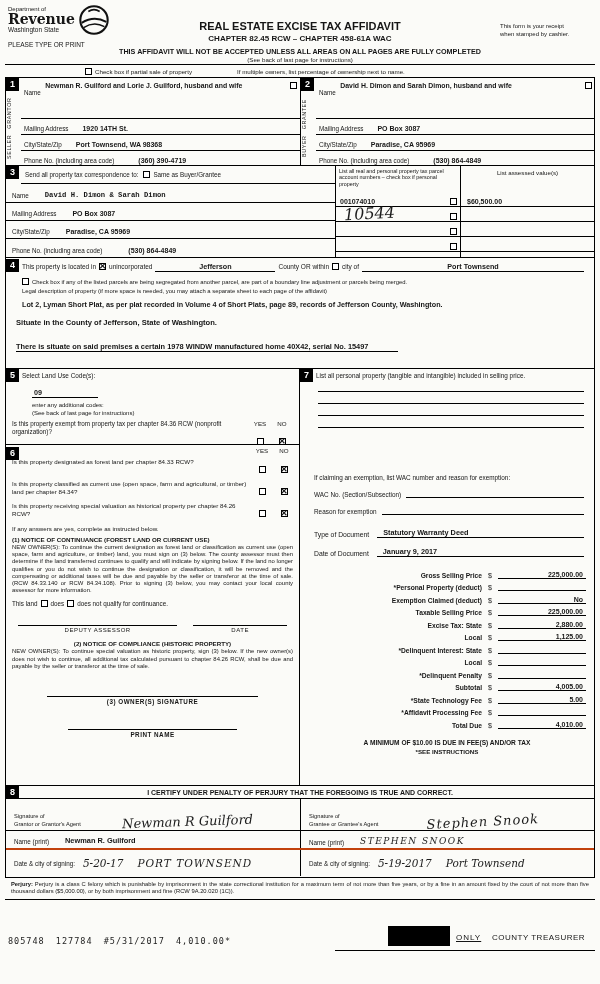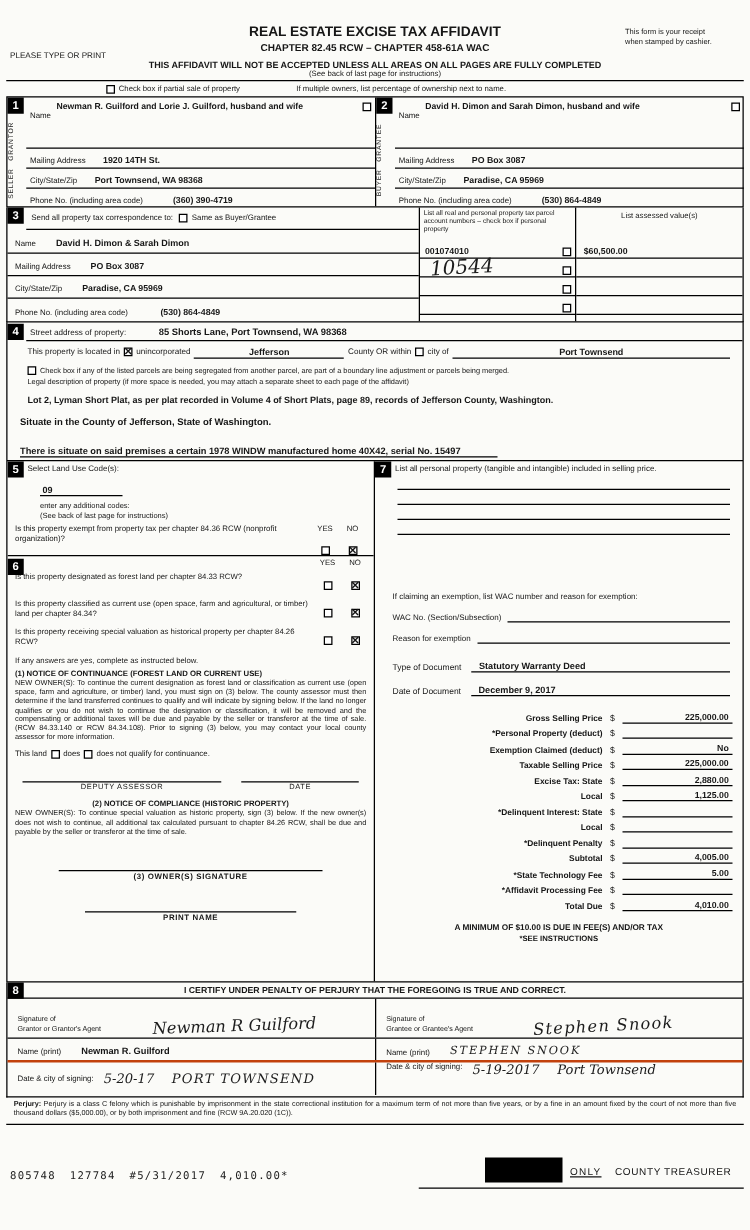--- a/index.html
+++ b/index.html
@@ -26,20 +26,35 @@
 .blank{border-bottom:1px solid #000;}
 .cap{font-size:6px;text-align:center;margin-top:1px;letter-spacing:.5px;}
 .line{border-bottom:1px solid #000;height:9px;}
 .para{font-size:5.9px;line-height:1.22;text-align:justify;}
 </style>
 </head>
 <body>
 
 <div class="page">
 
+  <div class="abs" style="left:8px;top:6px;">
+    <div style="display:flex;align-items:flex-start;gap:2px;">
+      <div>
+        <div style="font-size:6px;">Department of</div>
+        <div style="font-family:'DejaVu Serif',serif;font-weight:bold;font-size:14px;line-height:1;">Revenue</div>
+        <div style="font-size:6.5px;">Washington State</div>
+      </div>
+      <svg width="34" height="34" viewBox="0 0 36 36" style="margin-top:-3px;">
+        <circle cx="18" cy="18" r="14.5" fill="none" stroke="#111" stroke-width="2.2"></circle>
+        <path d="M5 21 Q18 13 31 20" fill="none" stroke="#111" stroke-width="2"></path>
+        <path d="M7 26 Q18 19 29 25" fill="none" stroke="#111" stroke-width="1.6"></path>
+        <path d="M12 9 Q18 5 24 9" fill="none" stroke="#111" stroke-width="1.6"></path>
+      </svg>
+    </div>
+  </div>
   <div class="abs c b" style="left:140px;right:140px;top:20px;font-size:11px;">REAL ESTATE EXCISE TAX AFFIDAVIT</div>
   <div class="abs c b" style="left:140px;right:140px;top:34px;font-size:8px;">CHAPTER 82.45 RCW – CHAPTER 458-61A WAC</div>
   <div class="abs" style="right:6px;top:22px;width:94px;font-size:6px;line-height:1.35;">
     <div>This form is your receipt</div>
     <div>when stamped by cashier.</div>
   </div>
   <div class="abs" style="left:8px;top:41px;font-size:6.5px;">PLEASE TYPE OR PRINT</div>
   <div class="abs c b" style="left:40px;right:40px;top:47px;font-size:7.2px;">THIS AFFIDAVIT WILL NOT BE ACCEPTED UNLESS ALL AREAS ON ALL PAGES ARE FULLY COMPLETED</div>
   <div class="abs c" style="left:40px;right:40px;top:56px;font-size:6.2px;">(See back of last page for instructions)</div>
 
@@ -99,21 +114,21 @@
   <div class="abs" style="left:5px;top:166px;width:590px;height:92px;border:1px solid #000;border-top:none;display:flex;">
     <div style="width:330px;border-right:1px solid #000;position:relative;">
       <div class="numbox" style="left:0;top:0;">3</div>
       <div style="margin-left:15px;height:18px;border-bottom:1px solid #000;display:flex;align-items:center;padding:0 4px;">
         <span style="font-size:6.3px;">Send all property tax correspondence to:</span>
         <span class="cb" style="margin-left:5px;"></span>
         <span style="font-size:6.3px;margin-left:3px;">Same as Buyer/Grantee</span>
       </div>
       <div class="frow" style="height:19px;border-bottom:1px solid #000;padding:0 4px 3px 6px;">
         <span class="lbl">Name</span>
-        <span class="val" style="margin-left:16px;font-size:7.2px;">David H. Dimon &amp; Sarah Dimon</span>
+        <span class="val" style="margin-left:16px;font-size:7.2px;font-family:Liberation Mono, monospace;">David H. Dimon &amp; Sarah Dimon</span>
       </div>
       <div class="frow" style="height:18px;border-bottom:1px solid #000;padding:0 4px 3px 6px;">
         <span class="lbl">Mailing Address</span>
         <span class="val" style="margin-left:16px;">PO Box 3087</span>
       </div>
       <div class="frow" style="height:18px;border-bottom:1px solid #000;padding:0 4px 3px 6px;">
         <span class="lbl">City/State/Zip</span>
         <span class="val" style="margin-left:16px;">Paradise, CA 95969</span>
       </div>
       <div class="frow" style="height:18px;padding:0 4px 3px 6px;">
@@ -153,24 +168,20 @@
         <span class="val"></span>
       </div>
       <div style="height:15px;border-bottom:1px solid #000;padding:0 4px 1px 6px;display:flex;align-items:flex-end;">
         <span class="val"></span>
       </div>
     </div>
   </div>
 
   <div class="abs" style="left:5px;top:258px;width:590px;height:110px;border-left:1px solid #000;border-right:1px solid #000;position:relative;">
     <div class="numbox" style="left:0;top:1px;">4</div>
-    <div class="frow" style="margin-left:15px;height:15px;border-bottom:1px solid #000;padding:0 6px 2px 3px;">
-      <span class="lbl" style="font-size:6.5px;">Street address of property:</span>
-      <span class="b" style="font-size:7.5px;margin-left:26px;">85 Shorts Lane, Port Townsend, WA  98368</span>
-    </div>
     <div style="display:flex;align-items:center;height:17px;padding:0 10px 0 16px;gap:3px;">
       <span style="font-size:6.5px;">This property is located in</span>
       <span class="cb x"></span>
       <span style="font-size:6.5px;">unincorporated</span>
       <span class="b c" style="font-size:7.2px;width:120px;border-bottom:1px solid #000;">Jefferson</span>
       <span style="font-size:6.5px;">County OR within</span>
       <span class="cb"></span>
       <span style="font-size:6.5px;">city of</span>
       <span class="b c" style="font-size:7.2px;flex:1;border-bottom:1px solid #000;">Port Townsend</span>
     </div>
@@ -283,21 +294,21 @@
       <div class="frow" style="margin:8px 10px 0 14px;">
         <span style="font-size:6.4px;white-space:nowrap;">Reason for exemption</span>
         <span class="blank" style="flex:1;height:9px;margin-left:5px;"></span>
       </div>
       <div class="frow" style="margin:13px 10px 0 14px;">
         <span style="font-size:6.8px;white-space:nowrap;">Type of Document</span>
         <span class="b blank" style="flex:1;font-size:7.3px;margin-left:8px;padding-left:6px;">Statutory Warranty Deed</span>
       </div>
       <div class="frow" style="margin:9px 10px 0 14px;">
         <span style="font-size:6.8px;white-space:nowrap;">Date of Document</span>
-        <span class="b blank" style="flex:1;font-size:7.3px;margin-left:8px;padding-left:6px;">December 9, 2017</span>
+        <span class="b blank" style="flex:1;font-size:7.3px;margin-left:8px;padding-left:6px;">January 9, 2017</span>
       </div>
 
       <div style="margin-top:9px;">
         <div class="mrow">
             <span class="mlabel">Gross Selling Price</span>
             <span class="mdollar">$</span>
             <span class="mval">225,000.00</span>
           </div>
         <div class="mrow">
             <span class="mlabel">*Personal Property (deduct)</span>
@@ -396,21 +407,21 @@
         <span style="font-size:6.3px;white-space:nowrap;">Name (print)</span>
         <span class="hw" style="font-size:9px;margin-left:16px;letter-spacing:1.5px;">STEPHEN SNOOK</span>
       </div>
     </div>
     <div style="display:flex;height:26px;">
       <div style="width:50%;display:flex;align-items:center;padding:0 6px 0 8px;">
         <span style="font-size:6.3px;white-space:nowrap;">Date &amp; city of signing:</span>
         <span class="hw" style="font-size:10.5px;margin-left:8px;">5-20-17</span>
         <span class="hw" style="font-size:10.5px;margin-left:14px;letter-spacing:1px;">PORT TOWNSEND</span>
       </div>
-      <div style="width:50%;display:flex;align-items:flex-start;padding:0 6px 0 8px;border-left:1px solid #000;">
+      <div style="width:50%;display:flex;align-items:center;padding:0 6px 0 8px;border-left:1px solid #000;">
         <span style="font-size:6.3px;white-space:nowrap;">Date &amp; city of signing:</span>
         <span class="hw" style="font-size:10.5px;margin-left:8px;">5-19-2017</span>
         <span class="hw" style="font-size:10.5px;margin-left:14px;">Port Townsend</span>
       </div>
     </div>
   </div>
 
   <div class="abs" style="left:5px;top:878px;width:590px;border-bottom:1px solid #000;padding:3px 6px 4px;">
     <div class="para" style="font-size:5.8px;">
       <span class="b">Perjury:</span>

